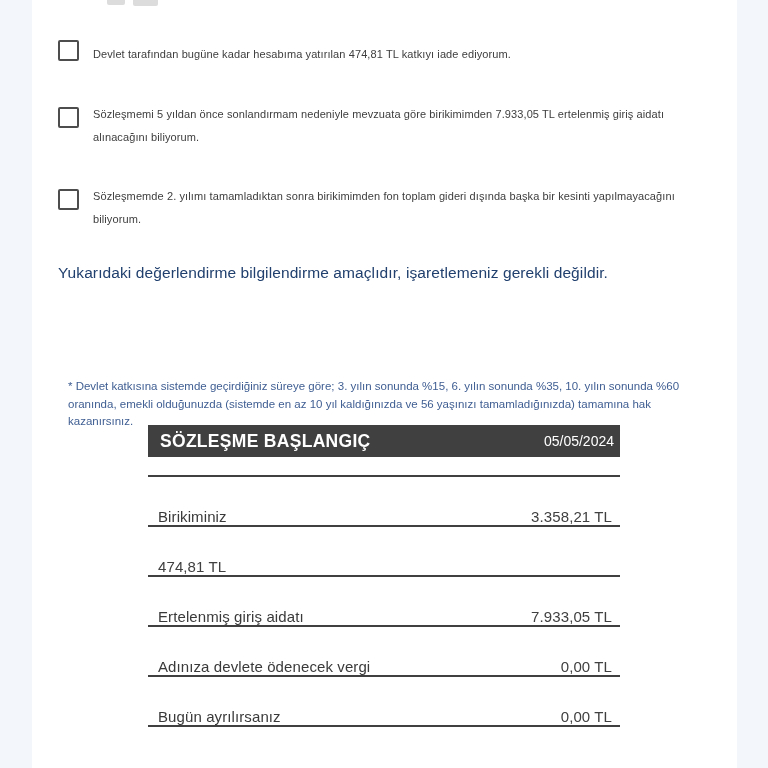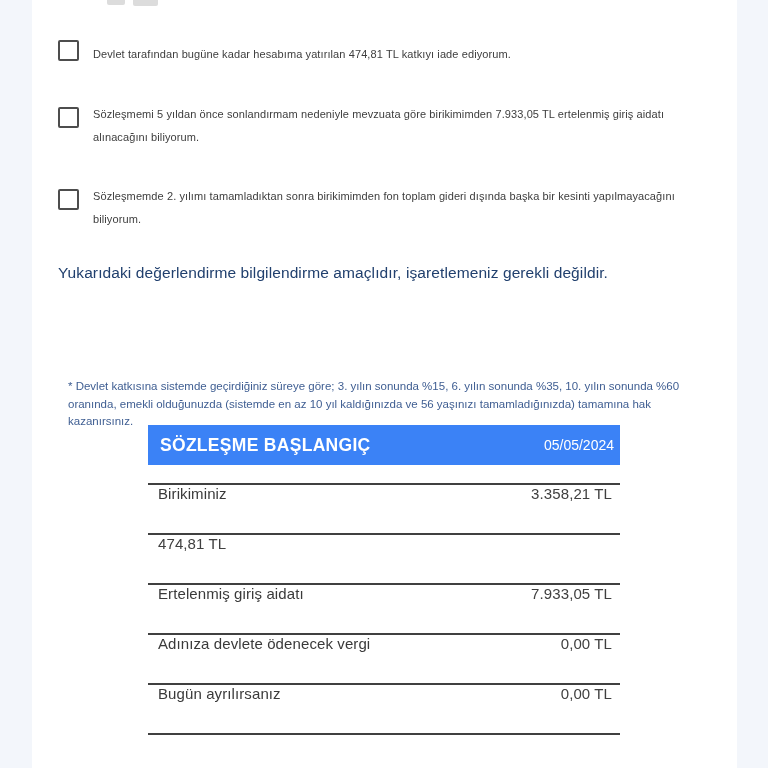--- a/index.html
+++ b/index.html
@@ -62,22 +62,22 @@
     color: #3f5e92;
     margin-top: 34px;
   }
 
   .summary-table {
     position: absolute;
     left: 148px; top: 425px;
     width: 472px;
   }
   .table-header {
-    height: 40px;
-    background: #3b82f6;
+    height: 32px;
+    background: #404040;
     display: flex;
     align-items: center;
     justify-content: space-between;
     padding: 0 6px 0 12px;
   }
   .table-header .title {
     color: #ffffff;
     font-size: 17.5px;
     font-weight: 700;
     letter-spacing: 0.3px;
@@ -87,21 +87,21 @@
     font-size: 14px;
     font-weight: 400;
   }
   .table-rows {
     margin-top: 18px;
     border-top: 2px solid #404040;
   }
   .table-row {
     height: 50px;
     display: flex;
-    align-items: flex-start;
+    align-items: flex-end;
     justify-content: space-between;
     padding: 0 8px 0 10px;
     border-bottom: 2px solid #404040;
   }
   .table-row .row-label {
     font-size: 15px;
     color: #3a3a3a;
     letter-spacing: 0.1px;
   }
   .table-row .row-value {

